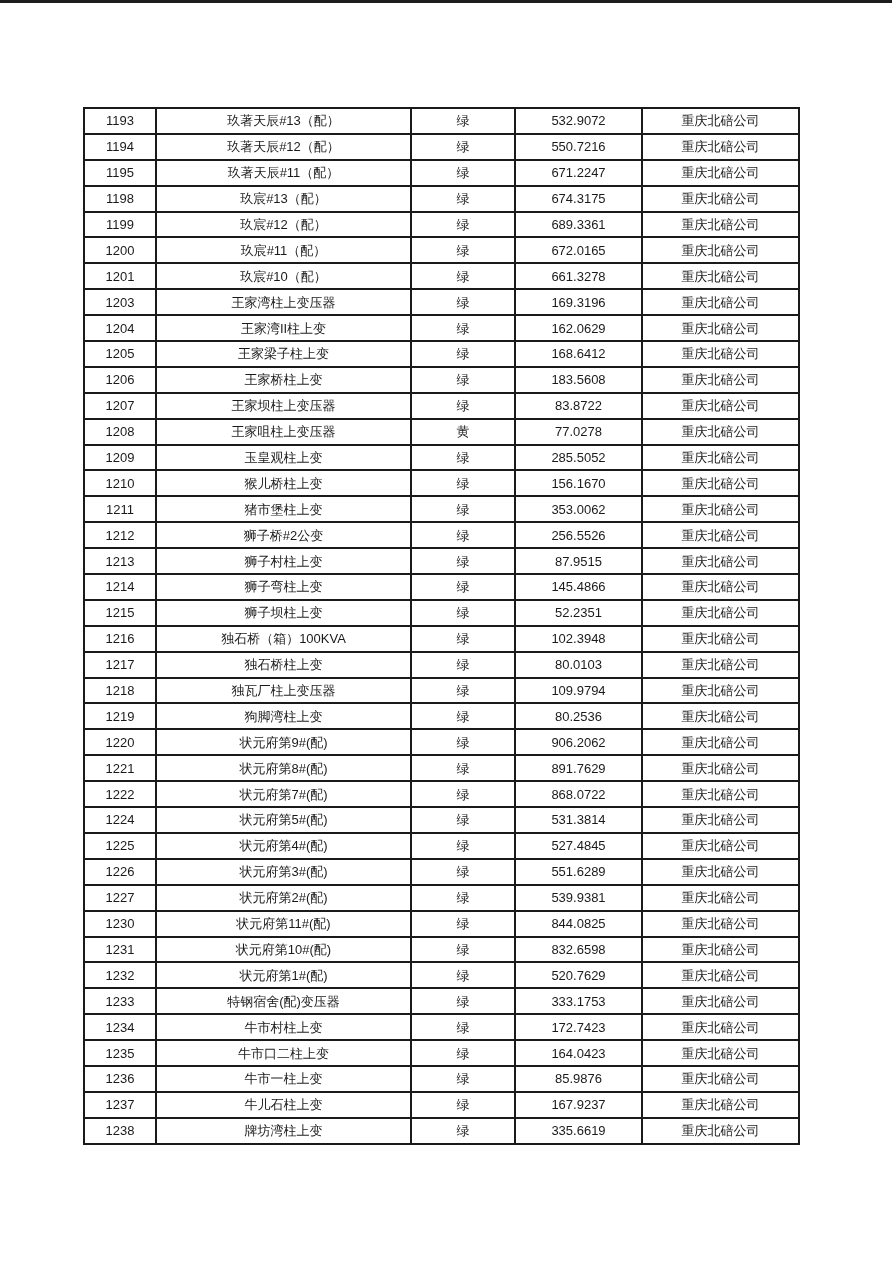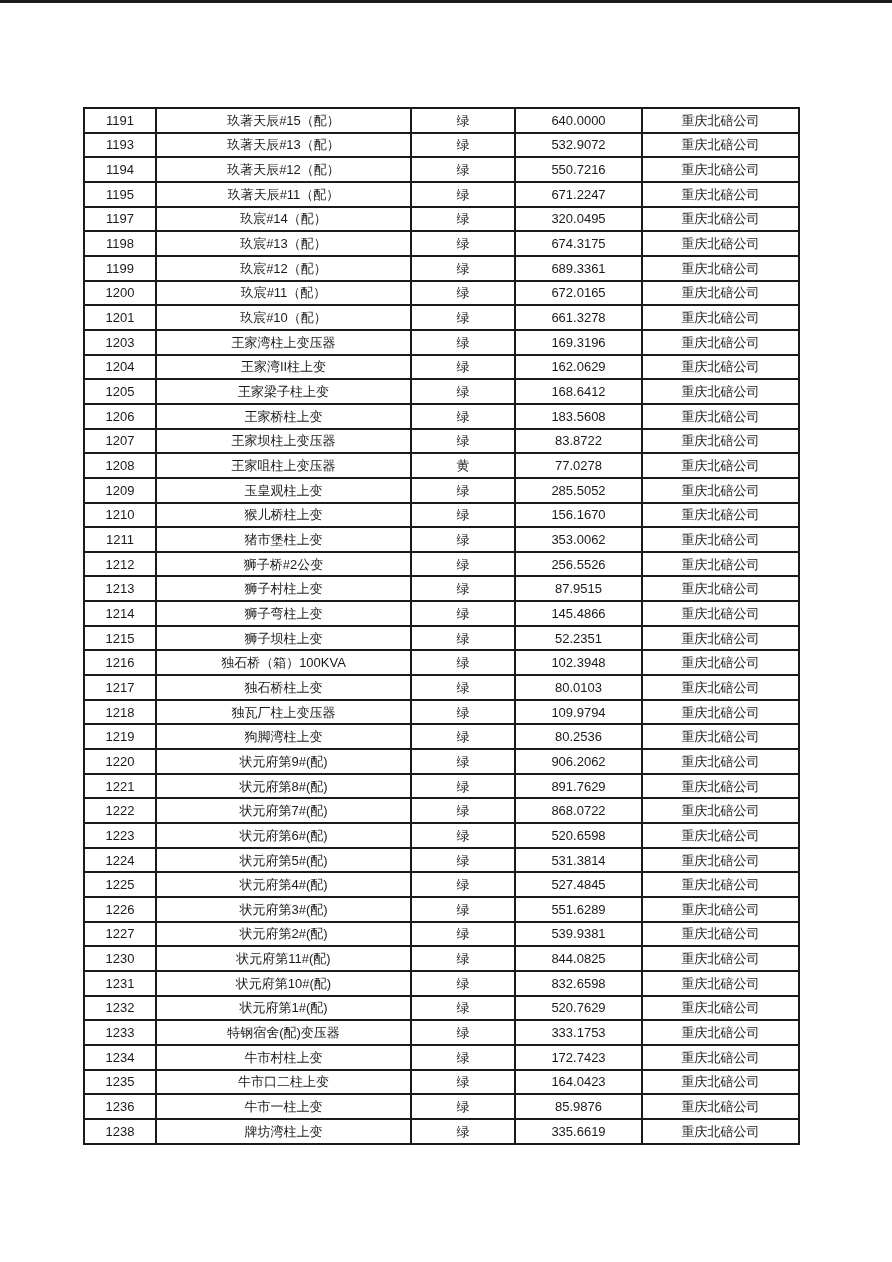--- a/index.html
+++ b/index.html
@@ -47,52 +47,38 @@
 <table class="asset-table">
   <colgroup>
     <col style="width:72px">
     <col style="width:255px">
     <col style="width:104px">
     <col style="width:127px">
     <col style="width:157px">
   </colgroup>
   <tbody>
       <tr>
-        <td>1191</td>
-        <td>玖著天辰#15（配）</td>
-        <td>绿</td>
-        <td>640.0000</td>
-        <td>重庆北碚公司</td>
-      </tr>
-      <tr>
         <td>1193</td>
         <td>玖著天辰#13（配）</td>
         <td>绿</td>
         <td>532.9072</td>
         <td>重庆北碚公司</td>
       </tr>
       <tr>
         <td>1194</td>
         <td>玖著天辰#12（配）</td>
         <td>绿</td>
         <td>550.7216</td>
         <td>重庆北碚公司</td>
       </tr>
       <tr>
         <td>1195</td>
         <td>玖著天辰#11（配）</td>
         <td>绿</td>
         <td>671.2247</td>
-        <td>重庆北碚公司</td>
-      </tr>
-      <tr>
-        <td>1197</td>
-        <td>玖宸#14（配）</td>
-        <td>绿</td>
-        <td>320.0495</td>
         <td>重庆北碚公司</td>
       </tr>
       <tr>
         <td>1198</td>
         <td>玖宸#13（配）</td>
         <td>绿</td>
         <td>674.3175</td>
         <td>重庆北碚公司</td>
       </tr>
       <tr>
@@ -250,27 +236,20 @@
         <td>重庆北碚公司</td>
       </tr>
       <tr>
         <td>1222</td>
         <td>状元府第7#(配)</td>
         <td>绿</td>
         <td>868.0722</td>
         <td>重庆北碚公司</td>
       </tr>
       <tr>
-        <td>1223</td>
-        <td>状元府第6#(配)</td>
-        <td>绿</td>
-        <td>520.6598</td>
-        <td>重庆北碚公司</td>
-      </tr>
-      <tr>
         <td>1224</td>
         <td>状元府第5#(配)</td>
         <td>绿</td>
         <td>531.3814</td>
         <td>重庆北碚公司</td>
       </tr>
       <tr>
         <td>1225</td>
         <td>状元府第4#(配)</td>
         <td>绿</td>
@@ -331,20 +310,27 @@
         <td>牛市口二柱上变</td>
         <td>绿</td>
         <td>164.0423</td>
         <td>重庆北碚公司</td>
       </tr>
       <tr>
         <td>1236</td>
         <td>牛市一柱上变</td>
         <td>绿</td>
         <td>85.9876</td>
+        <td>重庆北碚公司</td>
+      </tr>
+      <tr>
+        <td>1237</td>
+        <td>牛儿石柱上变</td>
+        <td>绿</td>
+        <td>167.9237</td>
         <td>重庆北碚公司</td>
       </tr>
       <tr>
         <td>1238</td>
         <td>牌坊湾柱上变</td>
         <td>绿</td>
         <td>335.6619</td>
         <td>重庆北碚公司</td>
       </tr>
     </tbody>

